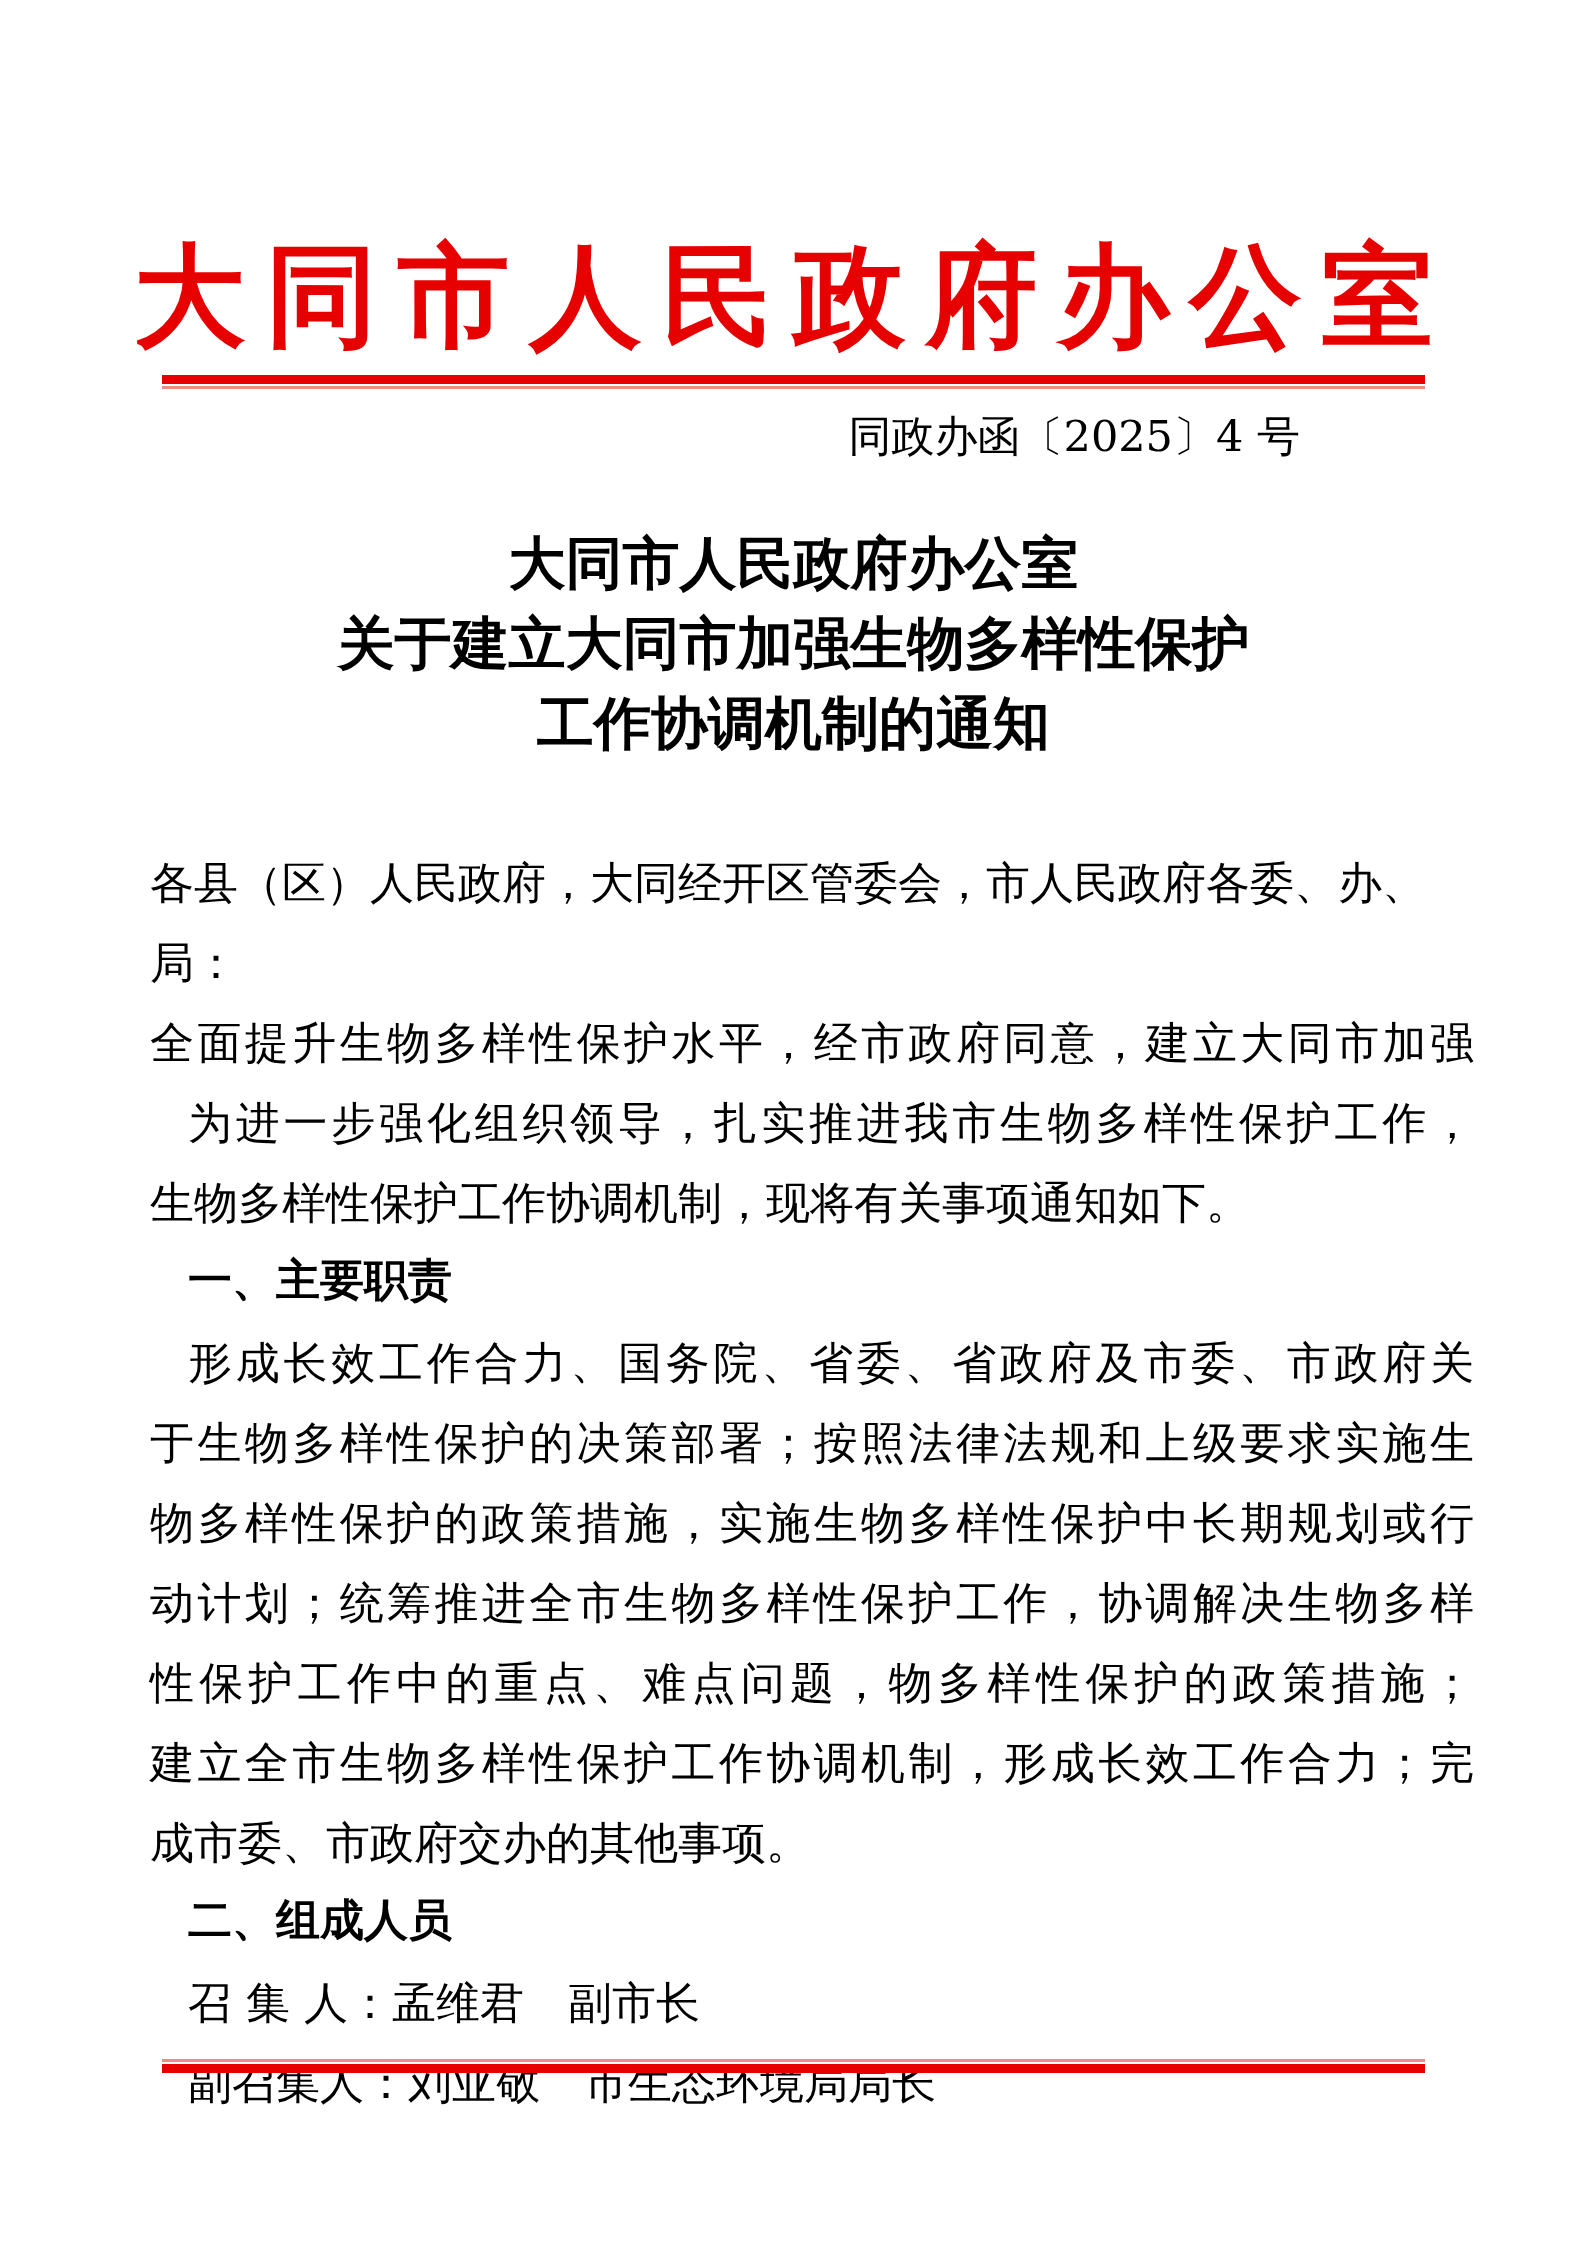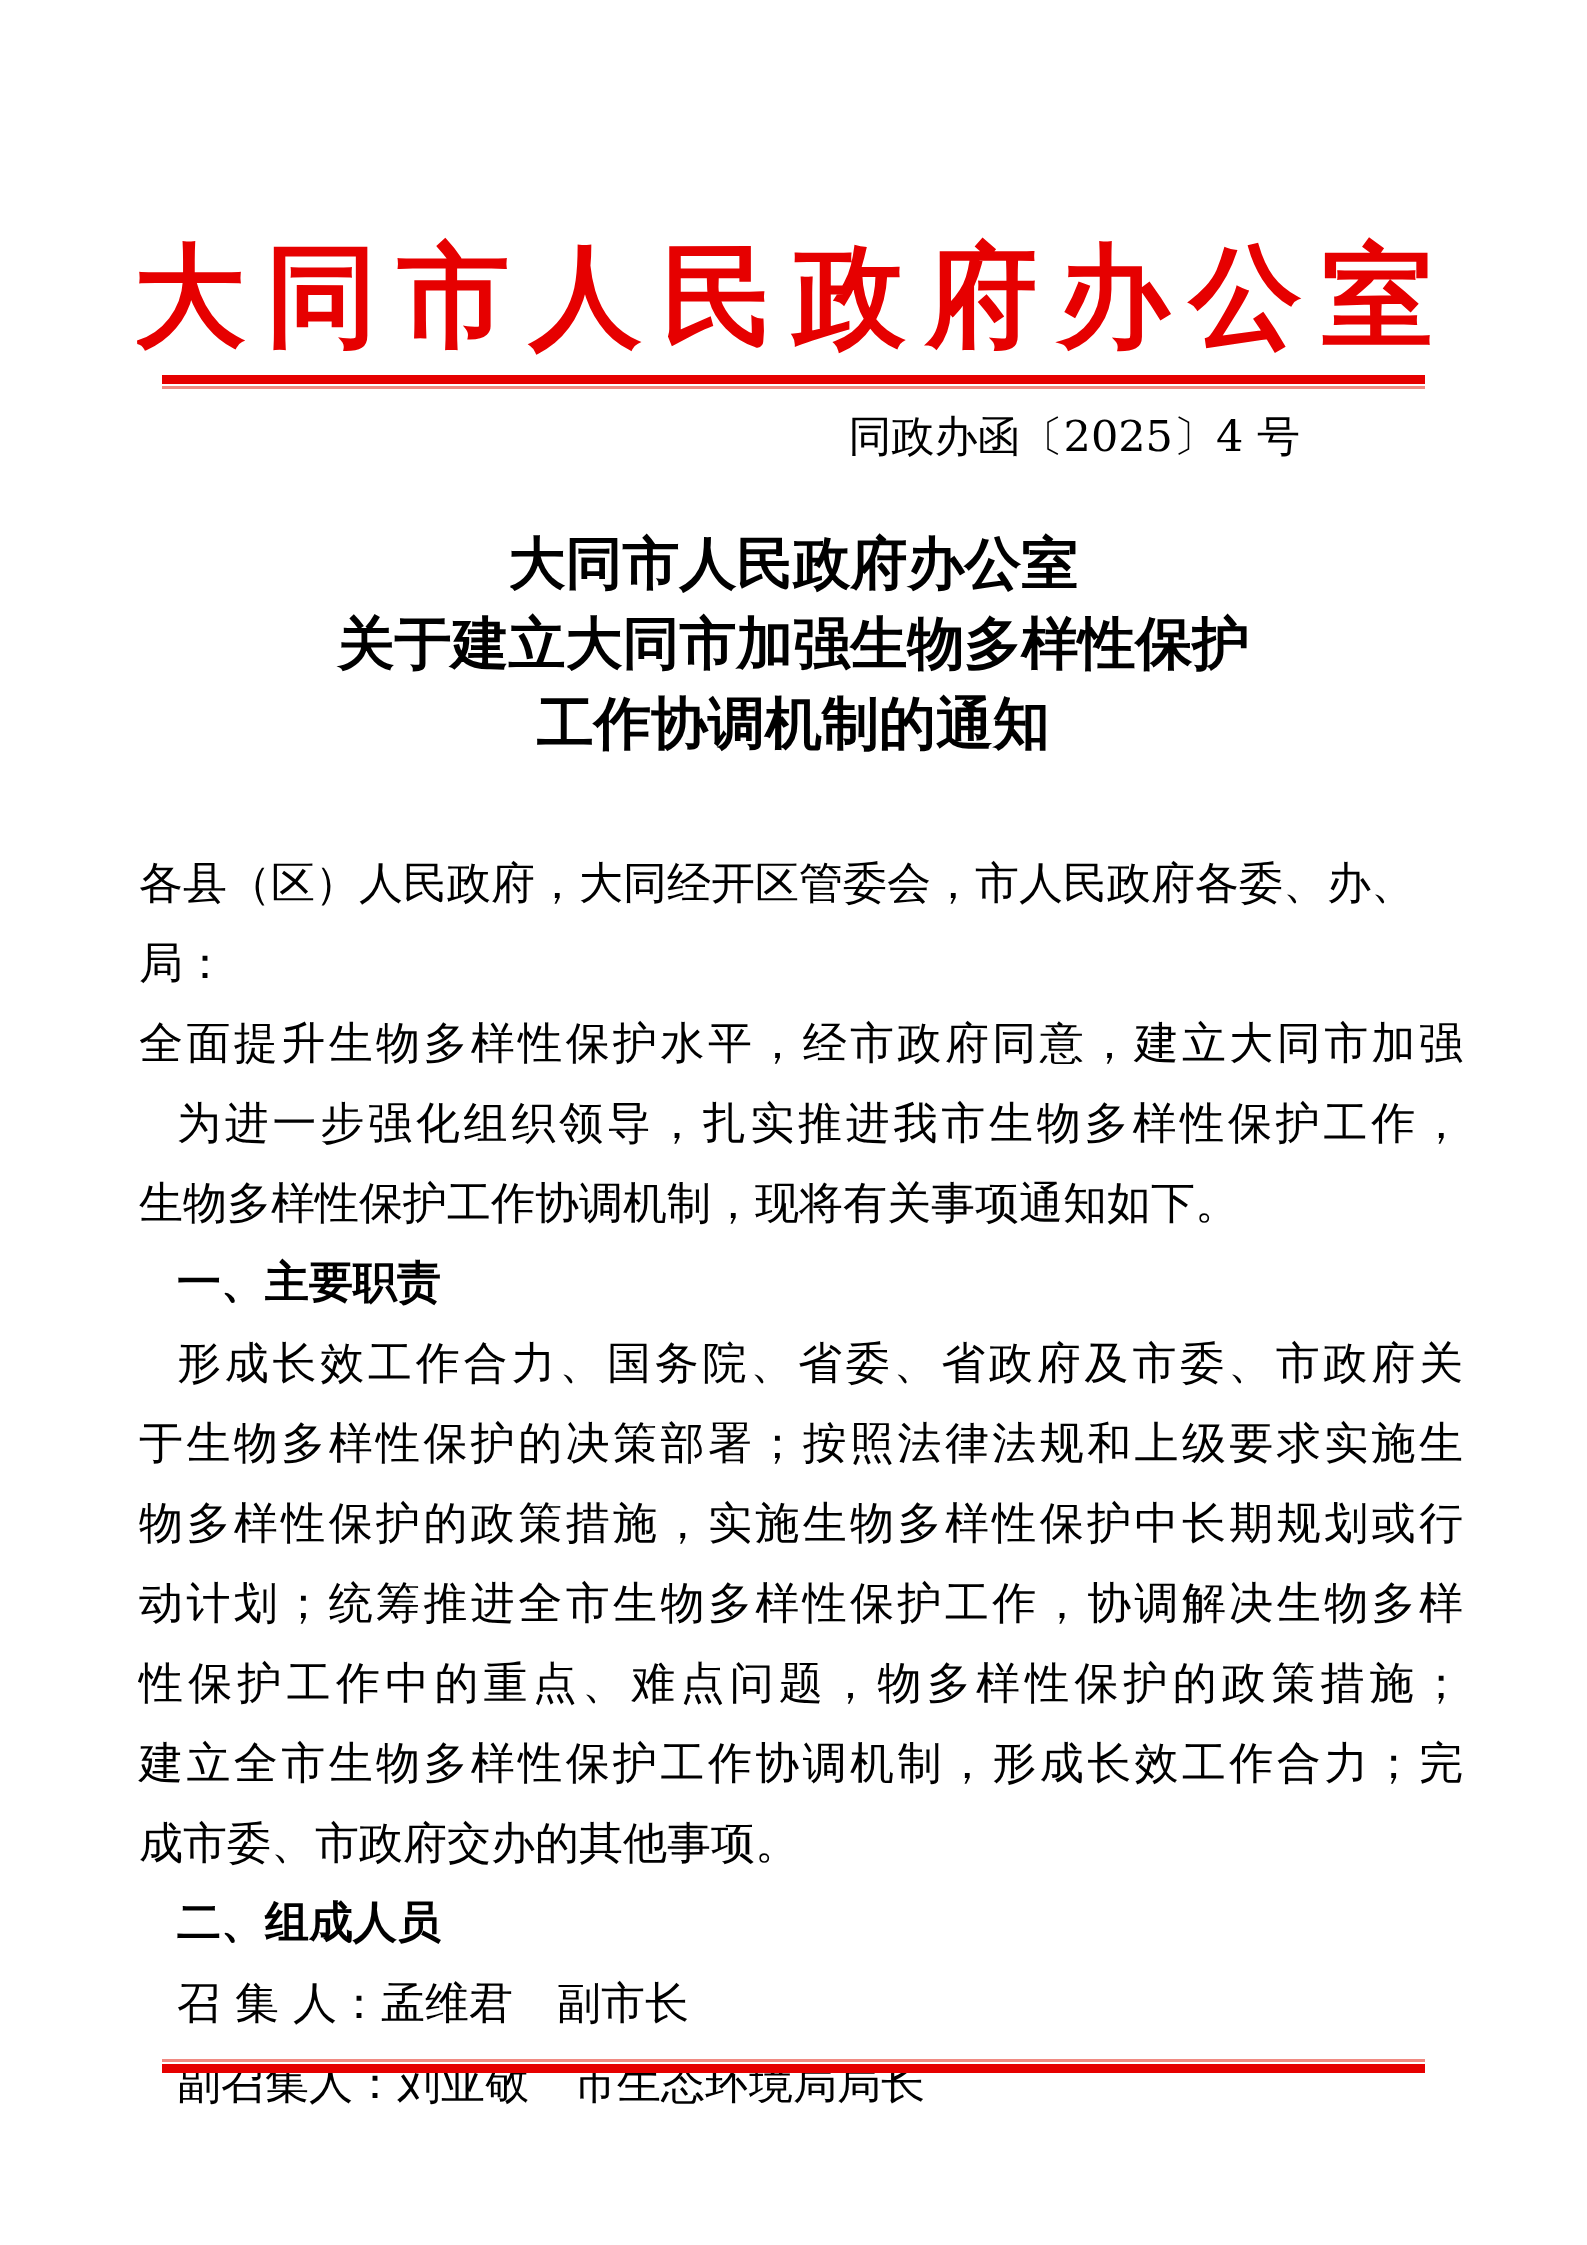--- a/index.html
+++ b/index.html
@@ -66,35 +66,35 @@
     font-weight: bold;
     font-size: 57px;
     line-height: 80px;
     color: #000000;
   }
 
   
   .doc-body {
     position: absolute;
     top: 830px;
-    left: 139px;
+    left: 150px;
     width: 1324px;
     font-size: 44px;
     line-height: 80px;
     color: #000000;
   }
   .line { min-height: 80px; }
   .line.full {
     text-align: justify;
     text-align-last: justify;
     text-justify: inter-character;
   }
   .line.indent { padding-left: 38px; }
   .line.heading {
-    font-family: Liberation Serif, serif;
+    font-family: Liberation Mono, monospace;
     font-weight: bold;
     padding-left: 38px;
   }
   .line.person { padding-left: 38px; }
 </style>
 </head>
 <body>
 
 <div class="page">
 

